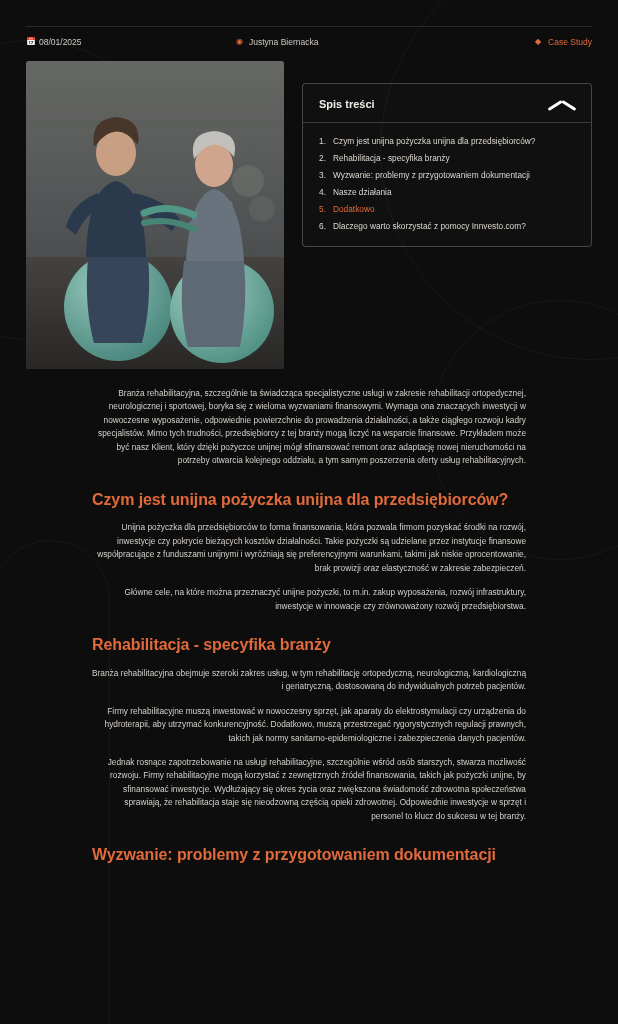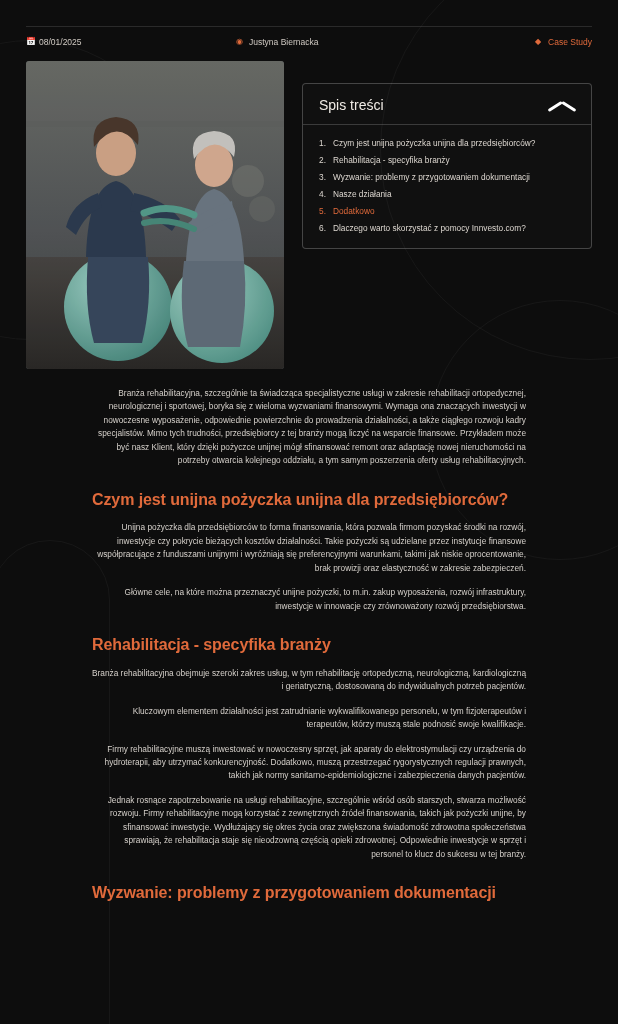--- a/index.html
+++ b/index.html
@@ -96,21 +96,21 @@
     border-radius: 4px;
     background: rgba(255,255,255,0.015);
   }
   .toc-head {
     display: flex;
     align-items: center;
     justify-content: space-between;
     padding: 13px 16px 11px 16px;
     border-bottom: 1px solid rgba(255,255,255,0.18);
   }
-  .toc-title { font-size: 14px; font-weight: 400; color: #f1ece6; }
+  .toc-title { font-size: 11px; font-weight: 700; color: #f1ece6; }
   .chev {
     width: 26px; height: 14px;
     position: relative;
   }
   .chev:before, .chev:after {
     content: "";
     position: absolute;
     top: 7px;
     width: 16px; height: 2.5px;
     background: #ffffff;
@@ -263,21 +263,20 @@
 
   <article>
     <p>Branża rehabilitacyjna, szczególnie ta świadcząca specjalistyczne usługi w zakresie rehabilitacji ortopedycznej, neurologicznej i sportowej, boryka się z wieloma wyzwaniami finansowymi. Wymaga ona znaczących inwestycji w nowoczesne wyposażenie, odpowiednie powierzchnie do prowadzenia działalności, a także ciągłego rozwoju kadry specjalistów. Mimo tych trudności, przedsiębiorcy z tej branży mogą liczyć na wsparcie finansowe. Przykładem może być nasz Klient, który dzięki pożyczce unijnej mógł sfinansować remont oraz adaptację nowej nieruchomości na potrzeby otwarcia kolejnego oddziału, a tym samym poszerzenia oferty usług rehabilitacyjnych.</p>
 
     <h2>Czym jest unijna pożyczka unijna dla przedsiębiorców?</h2>
     <p>Unijna pożyczka dla przedsiębiorców to forma finansowania, która pozwala firmom pozyskać środki na rozwój, inwestycje czy pokrycie bieżących kosztów działalności. Takie pożyczki są udzielane przez instytucje finansowe współpracujące z funduszami unijnymi i wyróżniają się preferencyjnymi warunkami, takimi jak niskie oprocentowanie, brak prowizji oraz elastyczność w zakresie zabezpieczeń.</p>
     <p>Główne cele, na które można przeznaczyć unijne pożyczki, to m.in. zakup wyposażenia, rozwój infrastruktury, inwestycje w innowacje czy zrównoważony rozwój przedsiębiorstwa.</p>
 
     <h2>Rehabilitacja - specyfika branży</h2>
     <p>Branża rehabilitacyjna obejmuje szeroki zakres usług, w tym rehabilitację ortopedyczną, neurologiczną, kardiologiczną i geriatryczną, dostosowaną do indywidualnych potrzeb pacjentów.</p>
-    <p>Kluczowym elementem działalności jest zatrudnianie wykwalifikowanego personelu, w tym fizjoterapeutów i terapeutów, którzy muszą stale podnosić swoje kwalifikacje.</p>
     <p>Firmy rehabilitacyjne muszą inwestować w nowoczesny sprzęt, jak aparaty do elektrostymulacji czy urządzenia do hydroterapii, aby utrzymać konkurencyjność. Dodatkowo, muszą przestrzegać rygorystycznych regulacji prawnych, takich jak normy sanitarno-epidemiologiczne i zabezpieczenia danych pacjentów.</p>
     <p>Jednak rosnące zapotrzebowanie na usługi rehabilitacyjne, szczególnie wśród osób starszych, stwarza możliwość rozwoju. Firmy rehabilitacyjne mogą korzystać z zewnętrznych źródeł finansowania, takich jak pożyczki unijne, by sfinansować inwestycje. Wydłużający się okres życia oraz zwiększona świadomość zdrowotna społeczeństwa sprawiają, że rehabilitacja staje się nieodzowną częścią opieki zdrowotnej. Odpowiednie inwestycje w sprzęt i personel to klucz do sukcesu w tej branży.</p>
 
     <h2>Wyzwanie: problemy z przygotowaniem dokumentacji</h2>
 
   </article>
 
 </div>
 
 </body></html>

